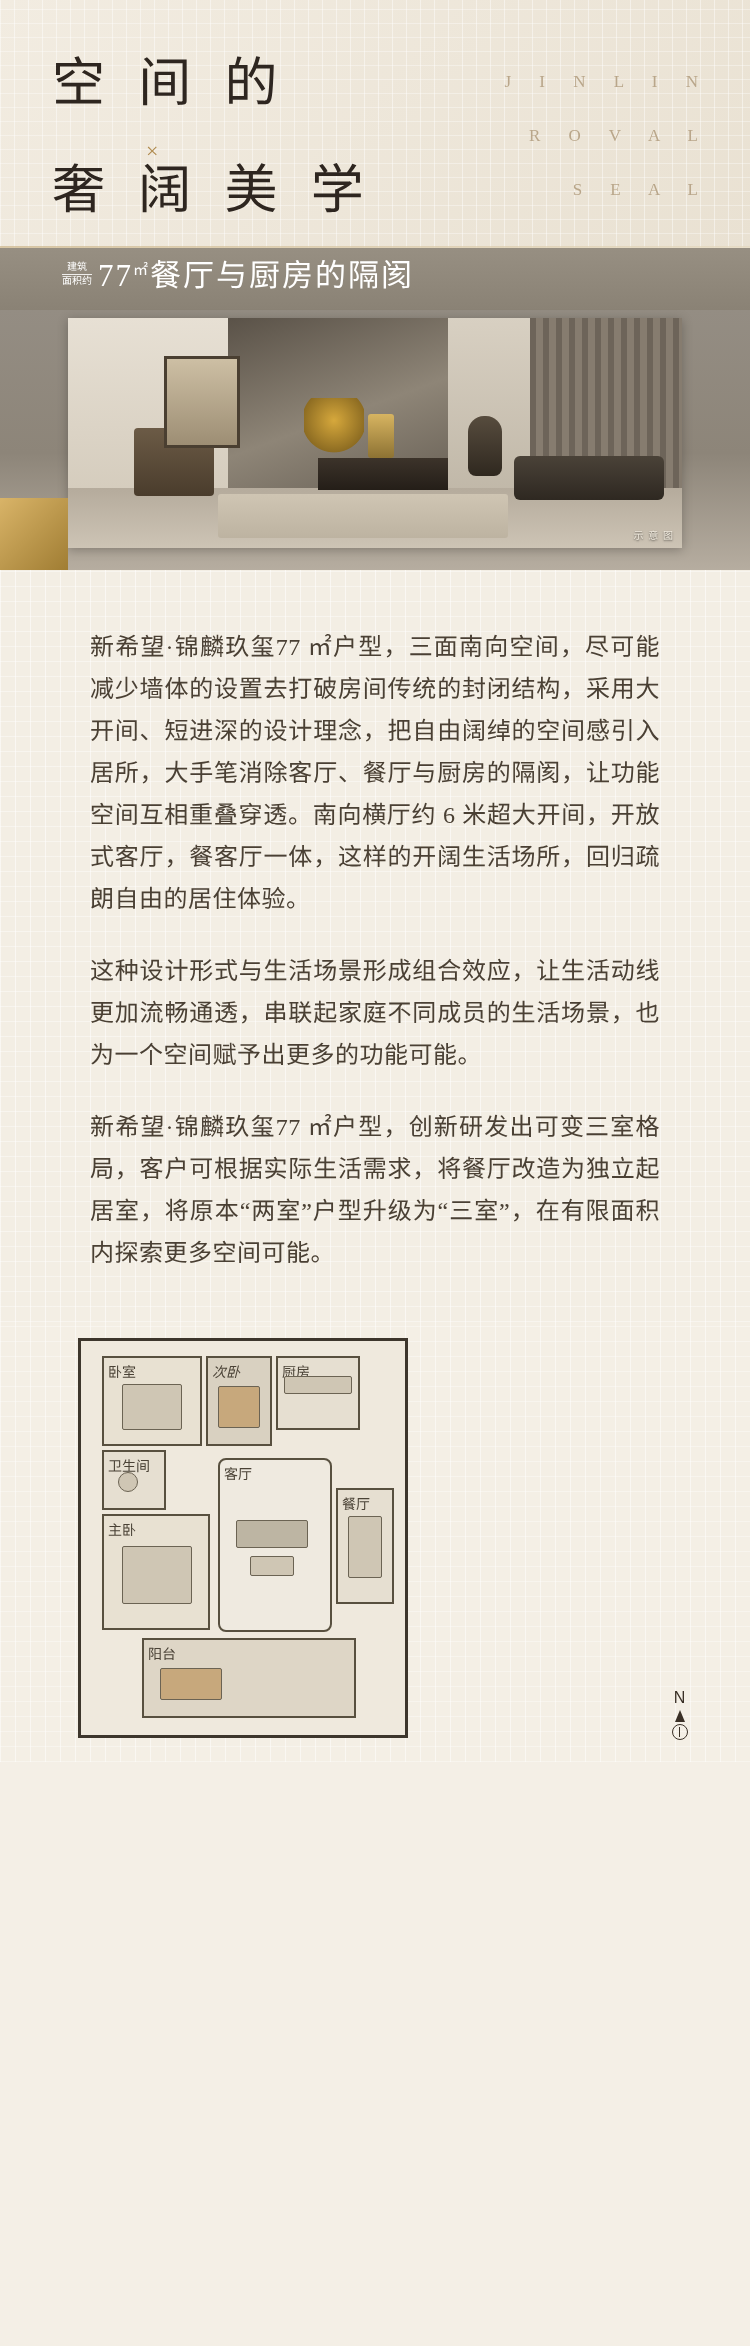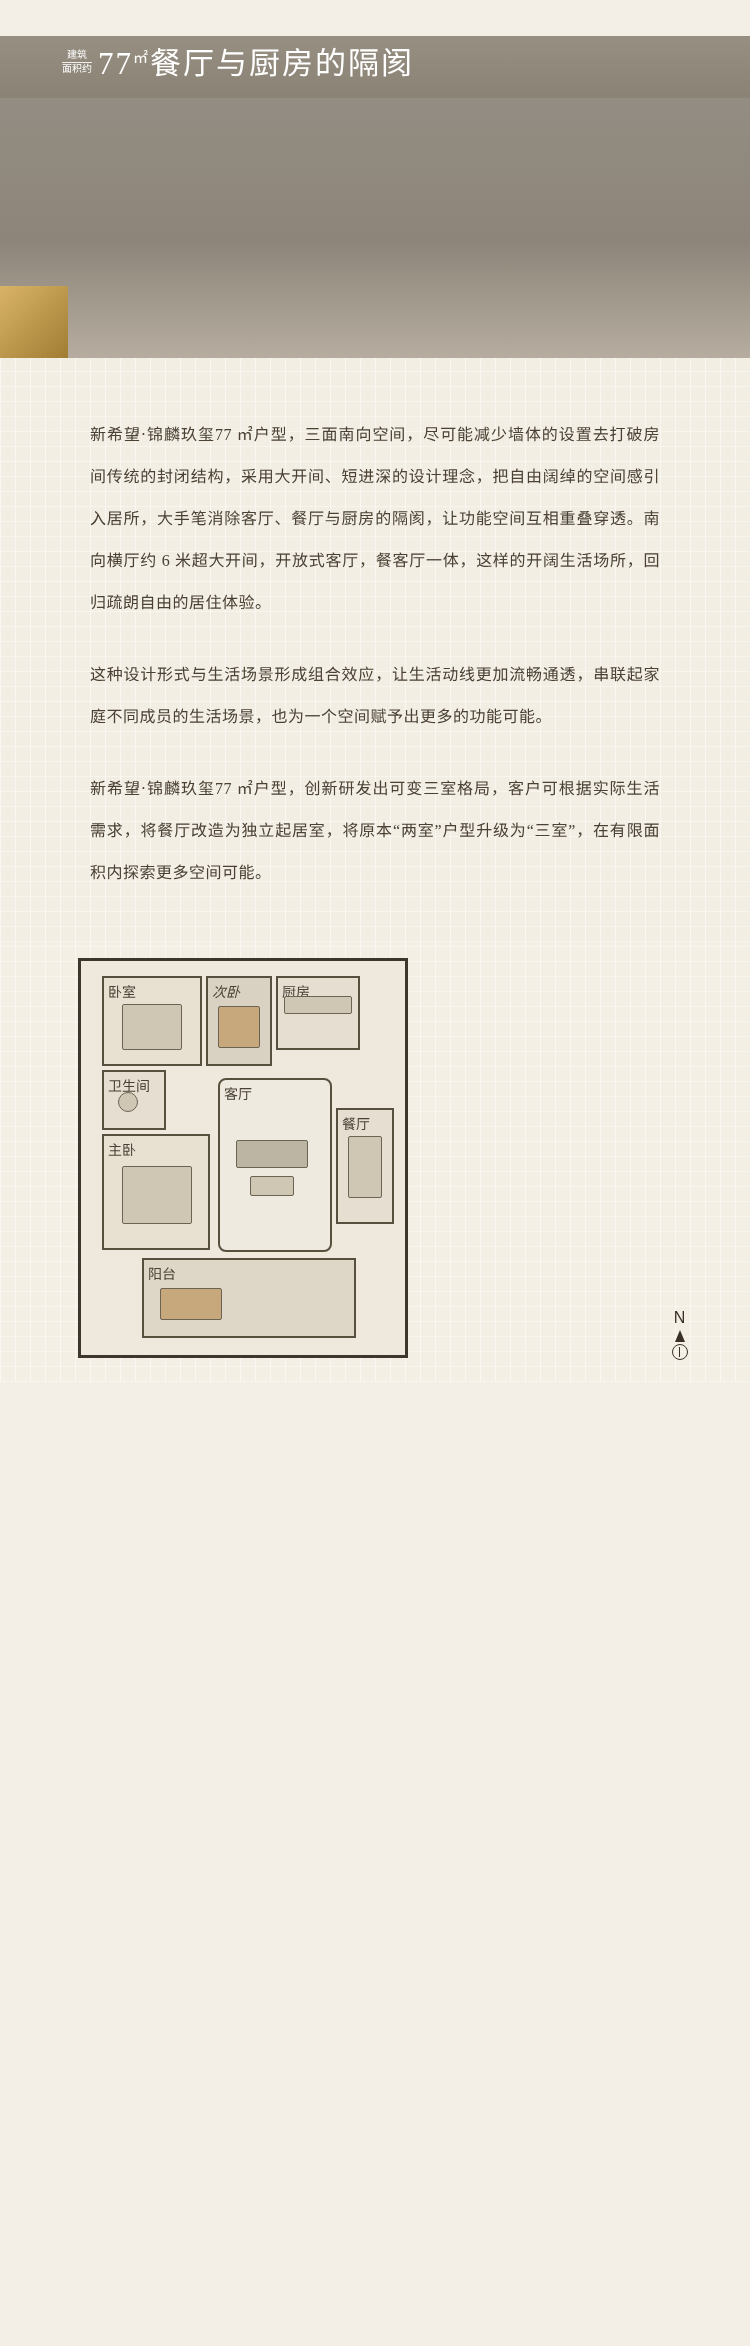--- a/index.html
+++ b/index.html
@@ -74,21 +74,20 @@
     background:linear-gradient(90deg,#cbb488,#e4d8be);
     opacity:.7;
   }
 
   
   .titlebar{
     position:relative;
     background:#8e8679;
     background-image:linear-gradient(180deg,#978f82 0%,#8a8275 100%);
     height:62px;
-    margin-top:36px;
   }
   .titlebar .inner{
     position:absolute;
     left:62px;
     top:12px;
     display:flex;
     align-items:flex-end;
     color:#fff;
   }
   .area-badge{
@@ -171,21 +170,21 @@
     position:relative;
     background:#f3eee4;
     background-image:
       repeating-linear-gradient(90deg, rgba(255,255,255,.55) 0 1px, rgba(0,0,0,0) 1px 15px),
       repeating-linear-gradient(0deg, rgba(255,255,255,.40) 0 1px, rgba(0,0,0,0) 1px 15px);
     padding:56px 0 48px 0;
   }
   .para{
     width:570px;
     margin:0 auto 30px auto;
-    font-size:16px;
+    font-size:24px;
     line-height:42px;
     letter-spacing:.5px;
     color:#4a4034;
     text-align:justify;
     font-family:"Liberation Serif","DejaVu Serif",serif;
   }
   .para:last-child{margin-bottom:0;}
 
   
   .planband{
@@ -240,34 +239,63 @@
   }
   .compass .circ:after{
     content:"";position:absolute;left:6px;top:2px;width:1px;height:10px;background:#3a3026;
   }
 </style>
 </head>
 <body>
 
 <div class="page">
 
+  <div class="hero">
+    <div class="hero-title">
+      <div class="hero-line">空 间 的</div>
+      <div class="hero-line second">奢 阔 美 学</div>
+    </div>
+    <div class="hero-x">×</div>
+    <div class="hero-en">
+      <div>J I N L I N</div>
+      <div>R O V A L</div>
+      <div>S E A L</div>
+    </div>
+    <div class="hero-rule"></div>
+  </div>
 
   <div class="titlebar">
     <div class="inner">
       <div class="area-badge">
         <span class="u">建筑</span>
         <span>面积约</span>
       </div>
       <div class="big-title">
         <span>77</span><sup>㎡</sup><span>餐厅与厨房的隔阂</span>
       </div>
     </div>
   </div>
 
   <div class="photoband">
+    <div class="photo">
+      <div class="ph-wallL"></div>
+      <div class="ph-wallM"></div>
+      <div class="ph-wallR"></div>
+      <div class="ph-curtain"></div>
+      <div class="ph-floor"></div>
+      <div class="ph-rug"></div>
+      <div class="ph-sofa"></div>
+      <div class="ph-chairA"></div>
+      <div class="ph-cabinet"></div>
+      <div class="ph-art"></div>
+      <div class="ph-flower"></div>
+      <div class="ph-lamp"></div>
+      <div class="ph-vase"></div>
+      <div class="ph-note">示 意 图</div>
+    </div>
     <div class="gold-corner"></div>
   </div>
 
   <div class="textband">
     <div class="para">新希望·锦麟玖玺77 ㎡户型，三面南向空间，尽可能减少墙体的设置去打破房间传统的封闭结构，采用大开间、短进深的设计理念，把自由阔绰的空间感引入居所，大手笔消除客厅、餐厅与厨房的隔阂，让功能空间互相重叠穿透。南向横厅约 6 米超大开间，开放式客厅，餐客厅一体，这样的开阔生活场所，回归疏朗自由的居住体验。</div>
     <div class="para">这种设计形式与生活场景形成组合效应，让生活动线更加流畅通透，串联起家庭不同成员的生活场景，也为一个空间赋予出更多的功能可能。</div>
     <div class="para">新希望·锦麟玖玺77 ㎡户型，创新研发出可变三室格局，客户可根据实际生活需求，将餐厅改造为独立起居室，将原本“两室”户型升级为“三室”，在有限面积内探索更多空间可能。</div>
   </div>
 
   <div class="planband">

